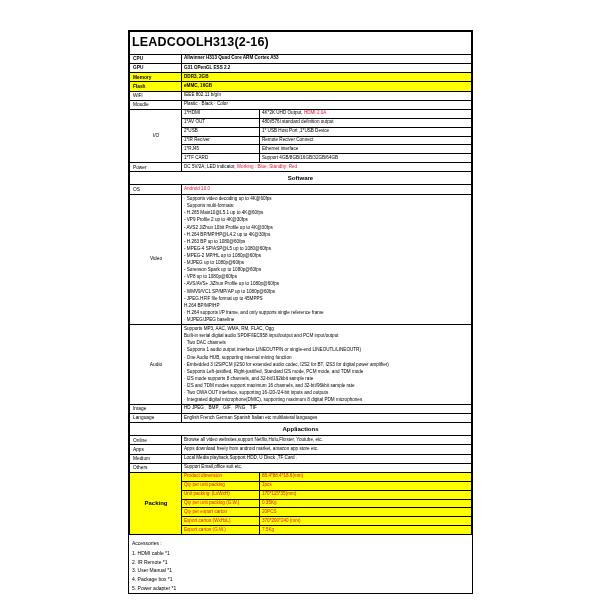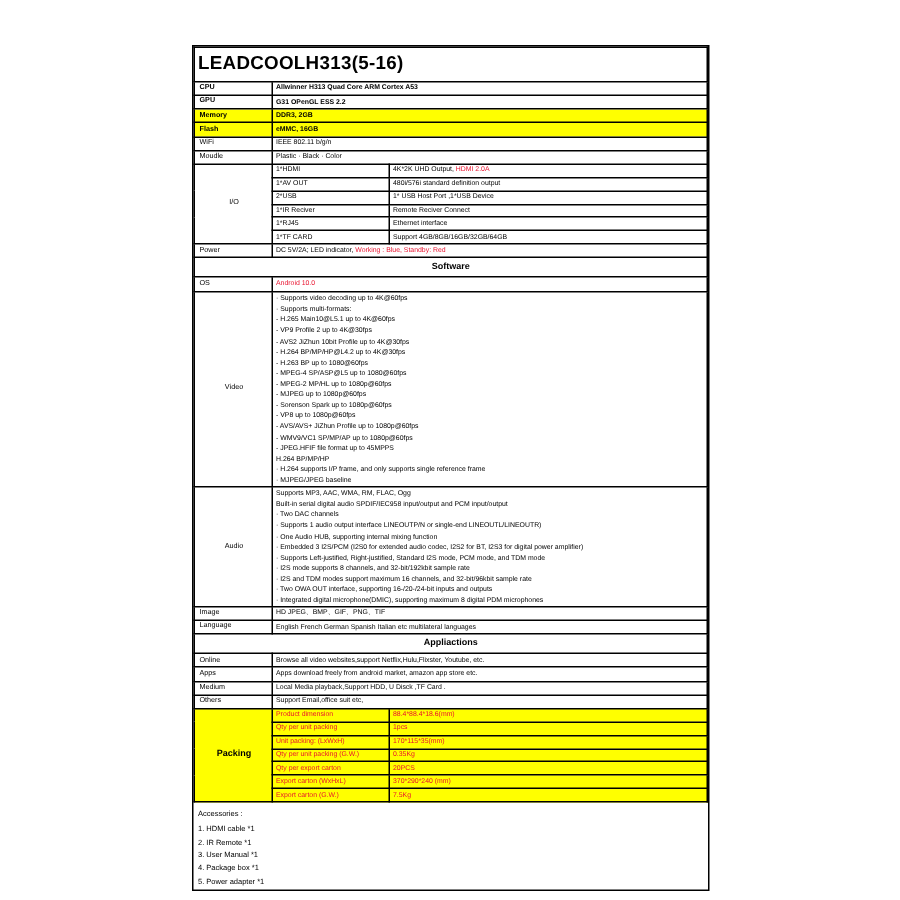--- a/index.html
+++ b/index.html
@@ -76,21 +76,21 @@
   <table>
     <colgroup>
       <col style="width:52px">
       <col style="width:78px">
       <col>
     </colgroup>
 
     <tbody>
         <tr class="title-row">
       <td colspan="3">
-        <div class="title">LEADCOOLH313(5-16)</div>
+        <div class="title">LEADCOOLH313(2-16)</div>
       </td>
     </tr>
 
     <tr>
       <td class="lbl ttl-cell">CPU</td>
       <td colspan="2" class="ttl-cell">Allwinner H313 Quad Core ARM Cortex A53</td>
     </tr>
     <tr>
       <td class="lbl ttl-cell">GPU</td>
       <td colspan="2" class="ttl-cell">G31 OPenGL   ESS 2.2</td>

